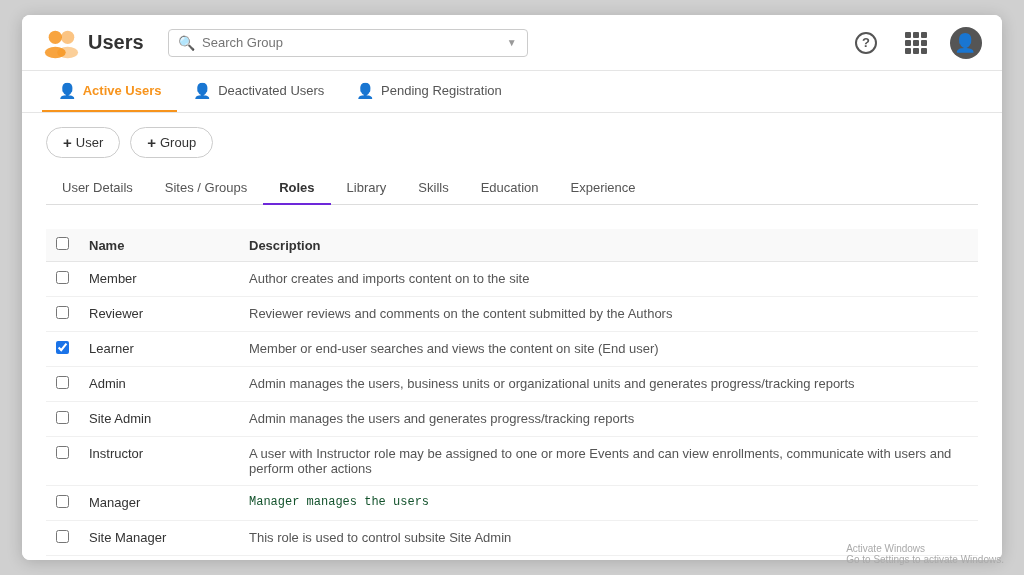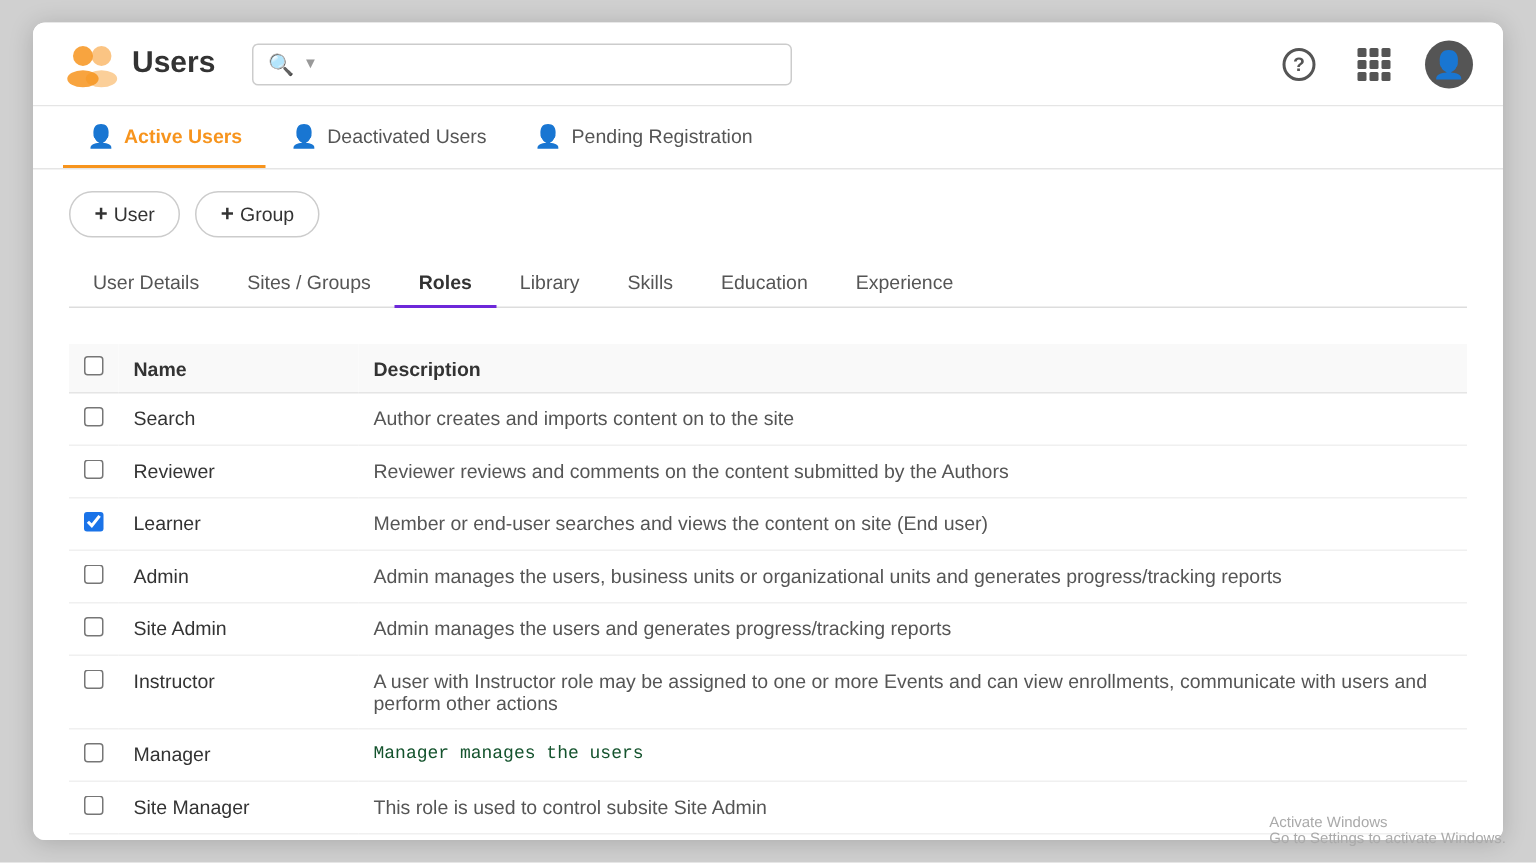--- a/index.html
+++ b/index.html
@@ -240,20 +240,21 @@
       <svg class="logo-icon" viewBox="0 0 40 40" fill="none" xmlns="http://www.w3.org/2000/svg">
         <circle cx="14" cy="14" r="7" fill="#f7941d" opacity="0.85"></circle>
         <circle cx="27" cy="14" r="7" fill="#f7941d" opacity="0.55"></circle>
         <ellipse cx="14" cy="30" rx="11" ry="6" fill="#f7941d" opacity="0.85"></ellipse>
         <ellipse cx="27" cy="30" rx="11" ry="6" fill="#f7941d" opacity="0.45"></ellipse>
       </svg>
       <span class="header-title">Users</span>
     </div>
     <div class="header-search">
       <span style="color:#999;font-size:14px;">🔍</span>
+      <input type="text" placeholder="Search Group" style="">
       <span class="search-dropdown-arrow">▼</span>
     </div>
     <div class="header-right">
       <button class="header-icon-btn" title="Help">
         <span style="border:2px solid #555;border-radius:50%;width:22px;height:22px;display:flex;align-items:center;justify-content:center;font-size:13px;font-weight:bold;">?</span>
       </button>
       <button class="header-icon-btn" title="Apps">
         <div class="grid-icon">
           <div class="grid-dot"></div>
             <div class="grid-dot"></div>
@@ -320,21 +321,21 @@
           </th>
           <th class="col-name">Name</th>
           <th class="col-desc">Description</th>
         </tr>
       </thead>
       <tbody id="roles-tbody">
       <tr>
       <td>
         <input type="checkbox" style="accent-color: rgb(26, 115, 232);">
       </td>
-      <td style="font-size:13px;color:#333;">Search</td>
+      <td style="font-size:13px;color:#333;">Member</td>
       <td style="font-size:13px;color:#555;">Author creates and imports content on to the site</td>
     </tr>
           <tr>
       <td>
         <input type="checkbox" style="accent-color: rgb(26, 115, 232);">
       </td>
       <td style="font-size:13px;color:#333;">Reviewer</td>
       <td style="font-size:13px;color:#555;">Reviewer reviews and comments on the content submitted by the Authors</td>
     </tr>
           <tr>

